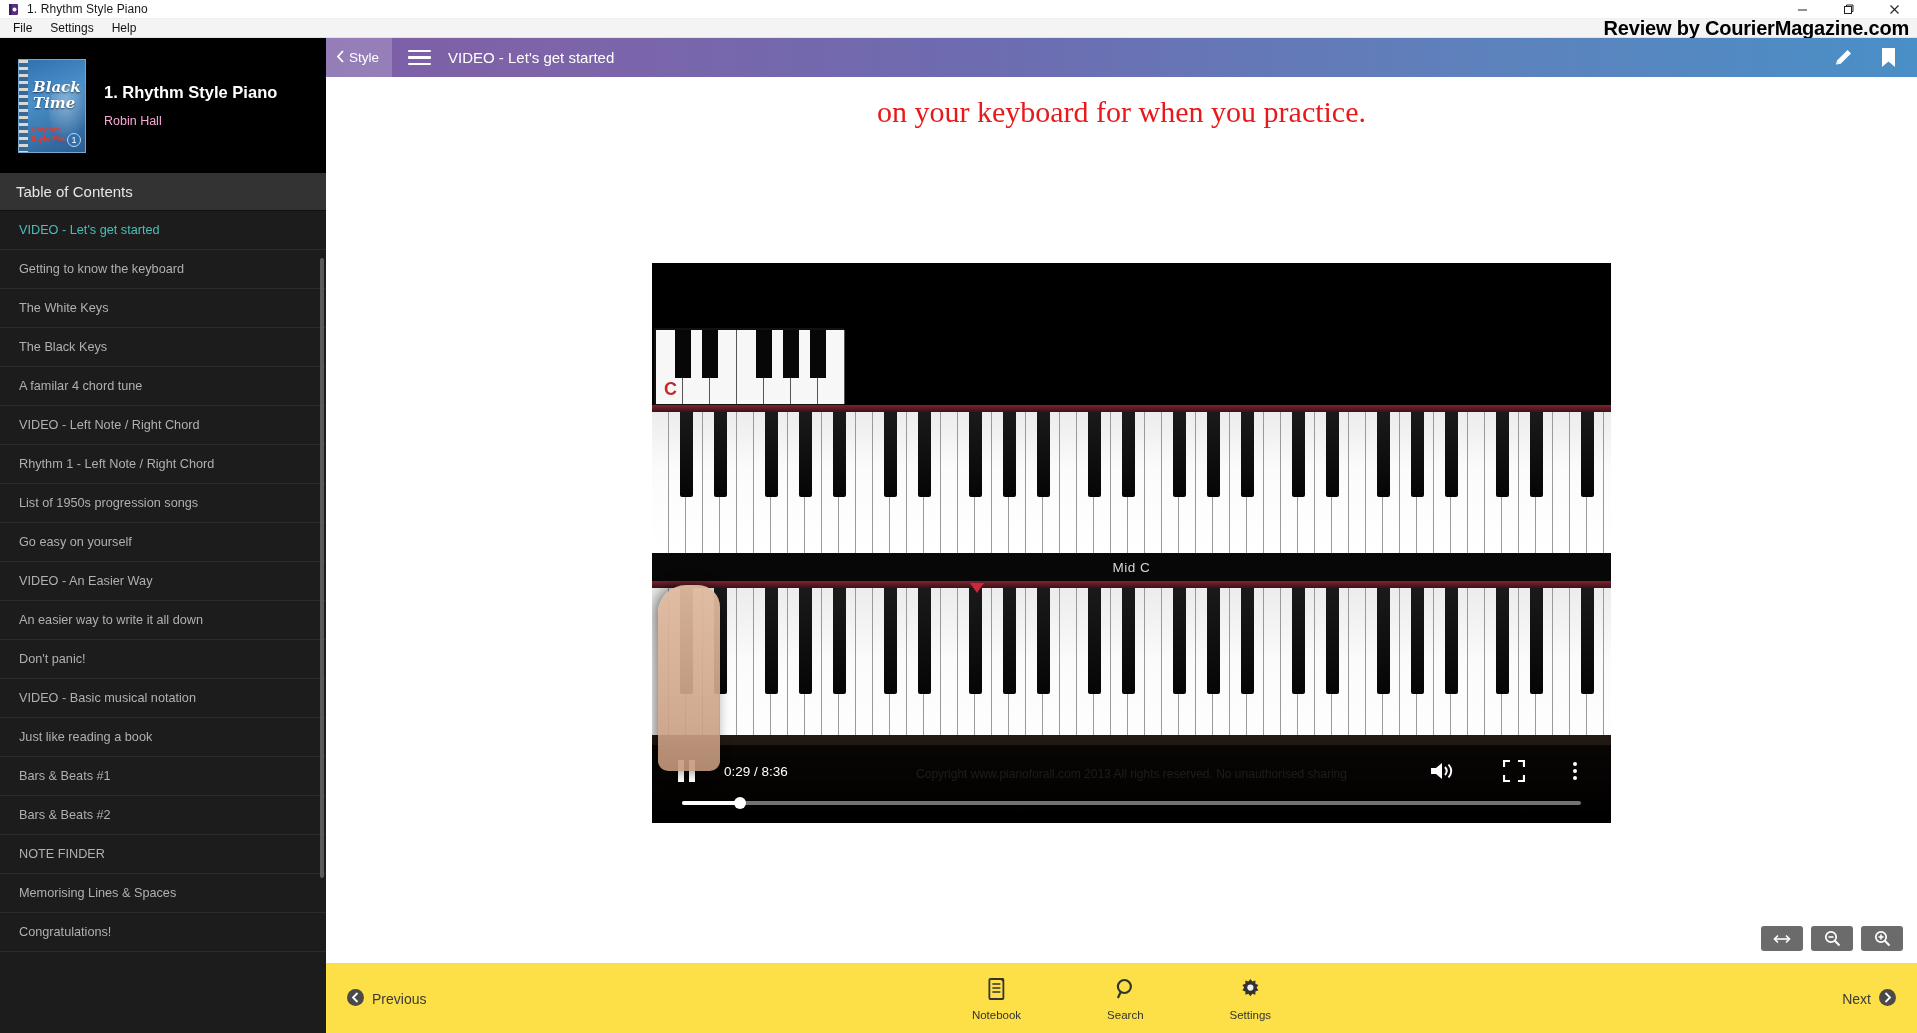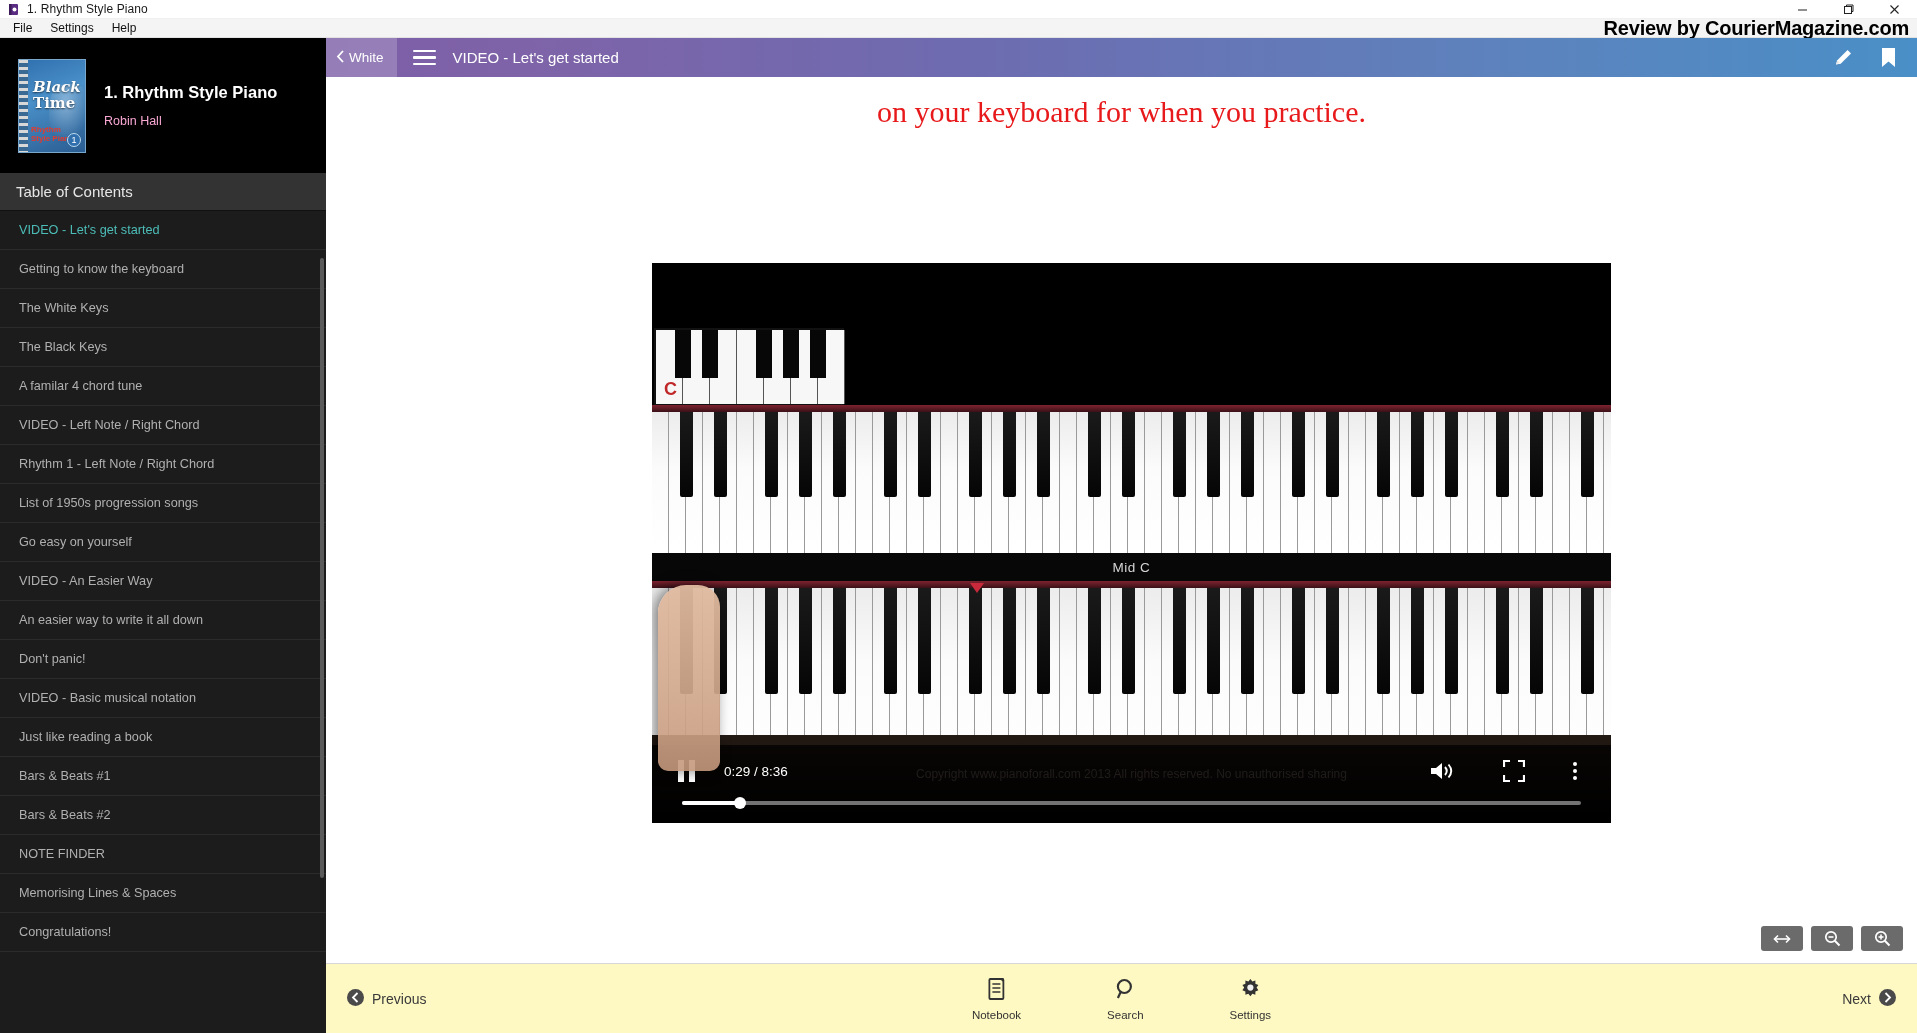--- a/index.html
+++ b/index.html
@@ -79,21 +79,21 @@
     border-radius: 40% 40% 30% 30%;
   }
   .book-t1 {
     position: absolute; left: 14px; top: 18px;
     font-family: "DejaVu Serif", serif; font-style: italic;
     font-size: 15px; color: #ffffff; font-weight: bold;
     text-shadow: 0 1px 2px rgba(0,0,0,.6);
   }
   .book-t2 {
     position: absolute; left: 14px; top: 34px;
-    font-family: "DejaVu Serif", serif; 
+    font-family: "DejaVu Serif", serif; font-style: italic;
     font-size: 15px; color: #ffffff; font-weight: bold;
     text-shadow: 0 1px 2px rgba(0,0,0,.6);
   }
   .book-t3 {
     position: absolute; left: 12px; bottom: 9px; right: 4px;
     font-size: 8px; color: #e23b2e; font-weight: bold; line-height: 9px;
   }
   .book-badge {
     position: absolute; right: 4px; bottom: 5px;
     width: 14px; height: 14px; border-radius: 50%;
@@ -264,21 +264,21 @@
   .zoom-group {
     position: absolute; right: 14px; bottom: 12px; display: flex; gap: 8px;
   }
   .zbtn {
     width: 42px; height: 25px; background: #6b6b6b; border-radius: 3px;
     display: flex; align-items: center; justify-content: center; cursor: pointer;
   }
 
   
   .bottombar {
-    height: 70px; flex: 0 0 70px; background: #fef9c3;
+    height: 70px; flex: 0 0 70px; background: #fde047;
     border-top: 1px solid #d6d6d6;
     display: flex; align-items: center; position: relative;
   }
   .nav-prev, .nav-next {
     display: flex; align-items: center; gap: 7px;
     font-size: 14px; color: #3a3a3a; cursor: pointer;
   }
   .nav-prev { margin-left: 20px; }
   .nav-next { margin-right: 20px; margin-left: auto; }
   .bb-center {
@@ -376,21 +376,21 @@
 
   <div class="content">
 
     <div class="toolbar">
       <div class="home-btn">
         <span>
           <svg width="9" height="13" viewBox="0 0 9 13">
             <polyline points="7,1 2,6.5 7,12" fill="none" stroke="#fff" stroke-width="1.8"></polyline>
           </svg>
         </span>
-        <span>White</span>
+        <span>Style</span>
       </div>
       <div class="hamburger">
           <i></i>
           <i></i>
           <i></i>
         </div>
       <div class="tb-page-title">VIDEO - Let's get started</div>
       <div class="tb-notch"></div>
 
       <div class="tb-right">

